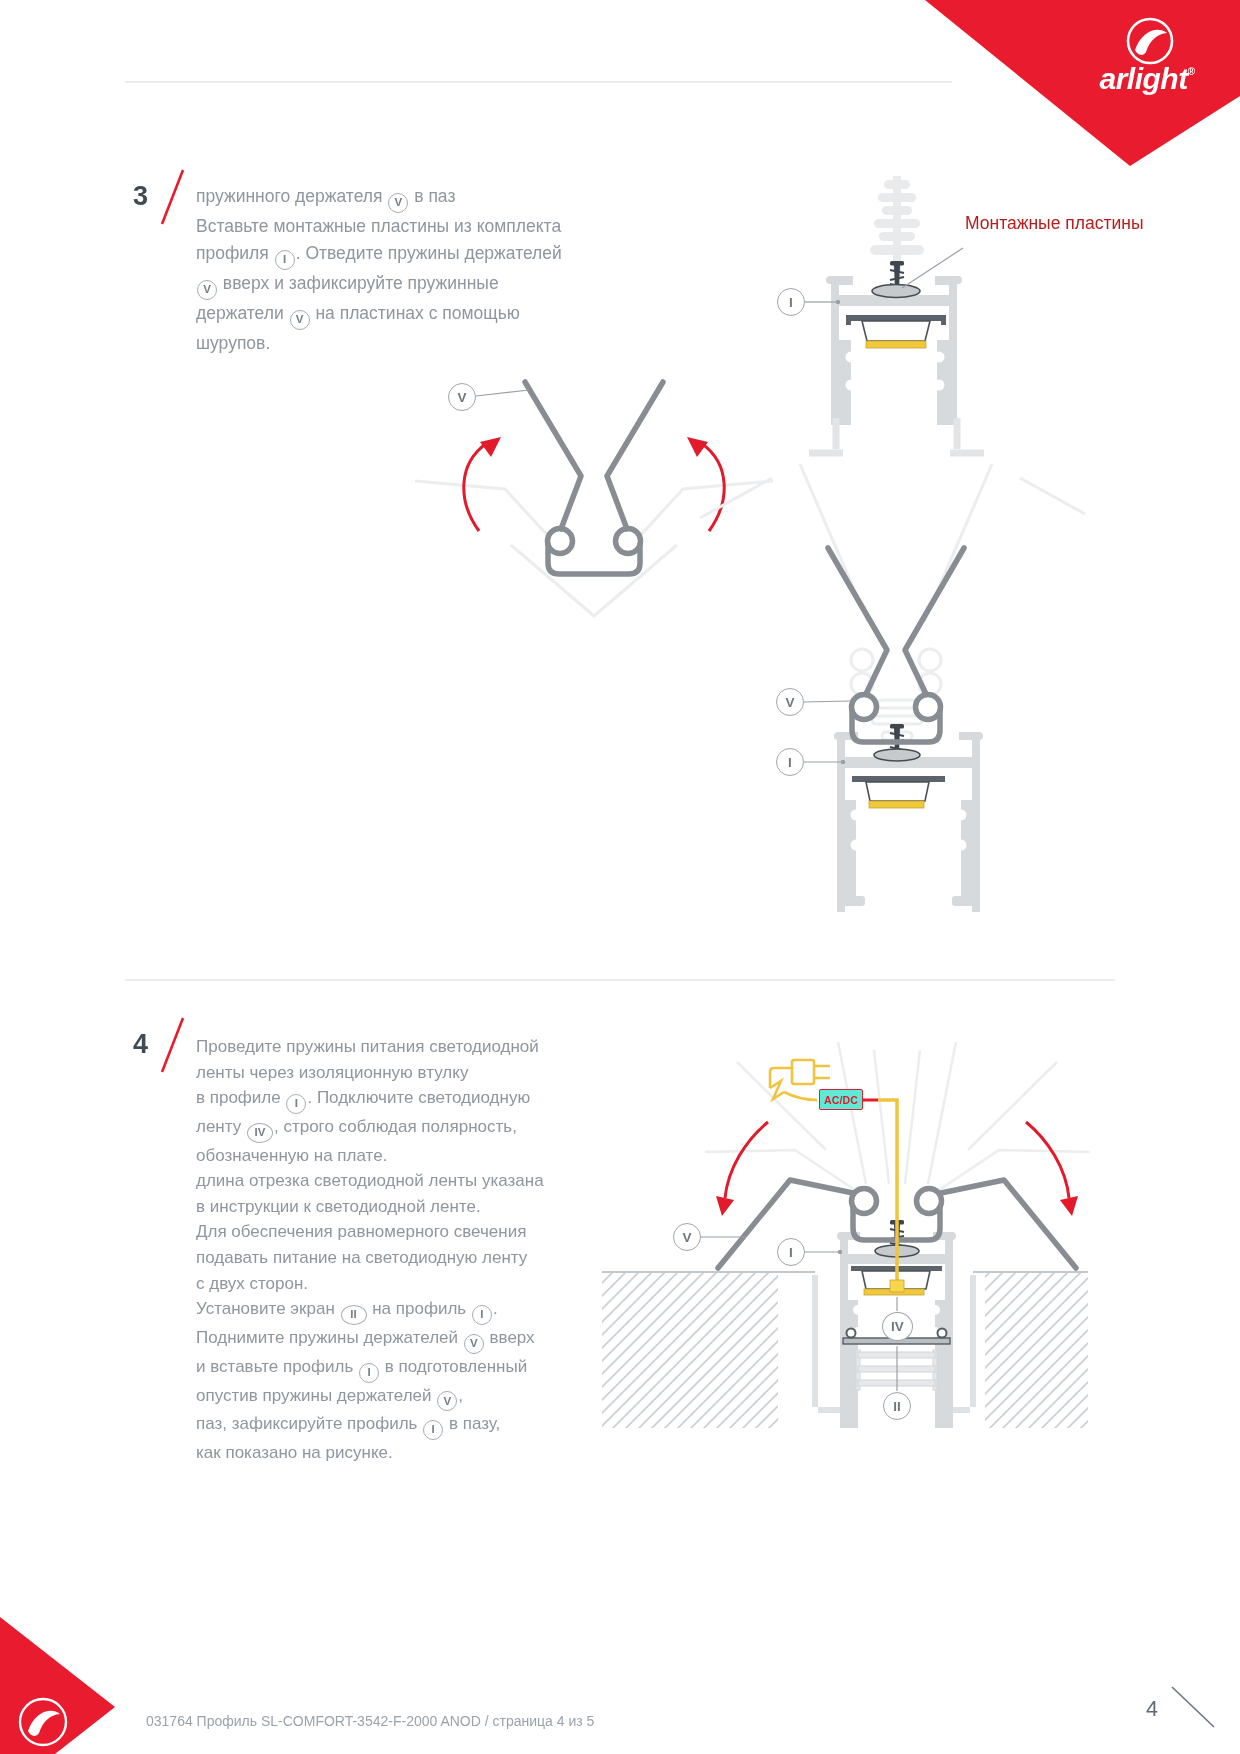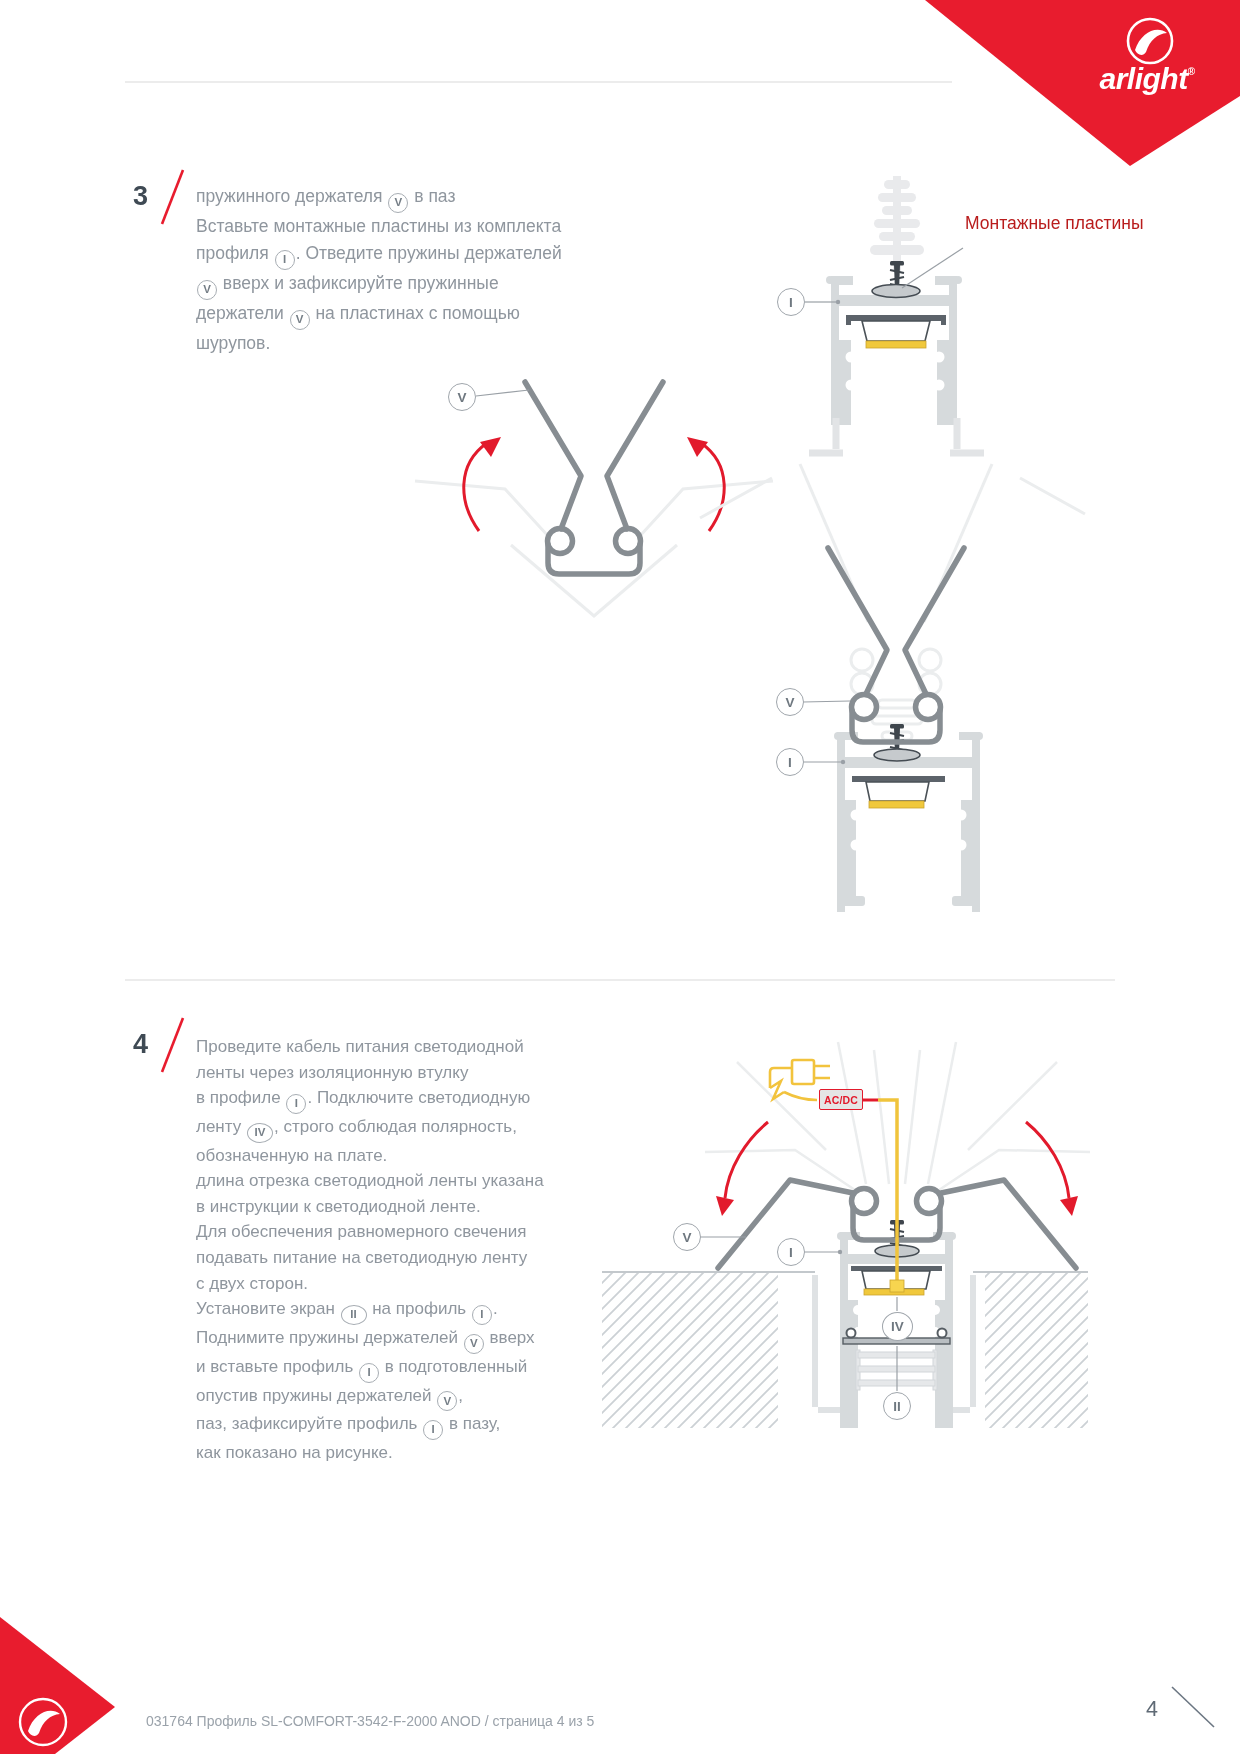--- a/index.html
+++ b/index.html
@@ -14,21 +14,21 @@
   .circ{display:inline-flex;align-items:center;justify-content:center;width:20px;height:20px;
         border:1.4px solid #a7adb3;border-radius:50%;font-size:11.5px;font-weight:bold;color:#757e86;
         vertical-align:-4px;line-height:1;box-sizing:border-box;margin:0 1px;background:#fff;}
   .circ.wide{width:26px;}
   .dcirc{position:absolute;width:28px;height:28px;border:1.5px solid #a0a6ac;border-radius:50%;
          background:#fff;color:#6f7880;font-size:13.5px;font-weight:bold;
          display:flex;align-items:center;justify-content:center;box-sizing:border-box;}
   .dcirc.wide2{width:31px;height:29px;}
   #callout-plates{position:absolute;left:965px;top:213px;font-size:17.5px;color:#b91c1c;white-space:nowrap;}
   #acdc-box{position:absolute;left:819px;top:1089px;width:44px;height:21px;border:1.6px solid #e21a2c;
-            border-radius:2px;background:#e5e5e5;color:#e2192b;font-size:10.5px;font-weight:bold;
+            border-radius:2px;background:#5eead4;color:#e2192b;font-size:10.5px;font-weight:bold;
             display:flex;align-items:center;justify-content:center;box-sizing:border-box;letter-spacing:.2px;}
   #wordmark{position:absolute;left:1072px;top:62px;width:150px;text-align:center;color:#fff;
             font-size:30px;font-weight:bold;font-style:italic;letter-spacing:-.5px;white-space:nowrap;}
   #wordmark sup{font-size:10px;font-style:normal;vertical-align:14px;}
   #footer-line{position:absolute;left:146px;top:1713px;font-size:14px;color:#9aa2aa;white-space:nowrap;}
   #page-number{position:absolute;left:1146px;top:1697px;font-size:21.5px;color:#5f6a75;}
 </style>
 </head>
 <body>
 
@@ -285,21 +285,21 @@
       <div class="tline">профиля <span class="circ">I</span>. Отведите пружины держателей</div>
       <div class="tline"><span class="circ">V</span> вверх и зафиксируйте пружинные</div>
       <div class="tline">держатели <span class="circ">V</span> на пластинах с помощью</div>
       <div class="tline">шурупов.</div>
     </div>
 
 <div id="callout-plates">Монтажные пластины</div>
 
 <div class="stepnum" style="left:133px;top:1029px">4</div>
 <div id="step4-text" class="richtext">
-      <div class="tline">Проведите кабель питания светодиодной</div>
+      <div class="tline">Проведите пружины питания светодиодной</div>
       <div class="tline">ленты через изоляционную втулку</div>
       <div class="tline">в профиле <span class="circ">I</span>. Подключите светодиодную</div>
       <div class="tline">ленту <span class="circ wide">IV</span>, строго соблюдая полярность,</div>
       <div class="tline">обозначенную на плате.</div>
       <div class="tline">длина отрезка светодиодной ленты указана</div>
       <div class="tline">в инструкции к светодиодной ленте.</div>
       <div class="tline">Для обеспечения равномерного свечения</div>
       <div class="tline">подавать питание на светодиодную ленту</div>
       <div class="tline">с двух сторон.</div>
       <div class="tline">Установите экран <span class="circ wide">II</span> на профиль <span class="circ">I</span>.</div>

